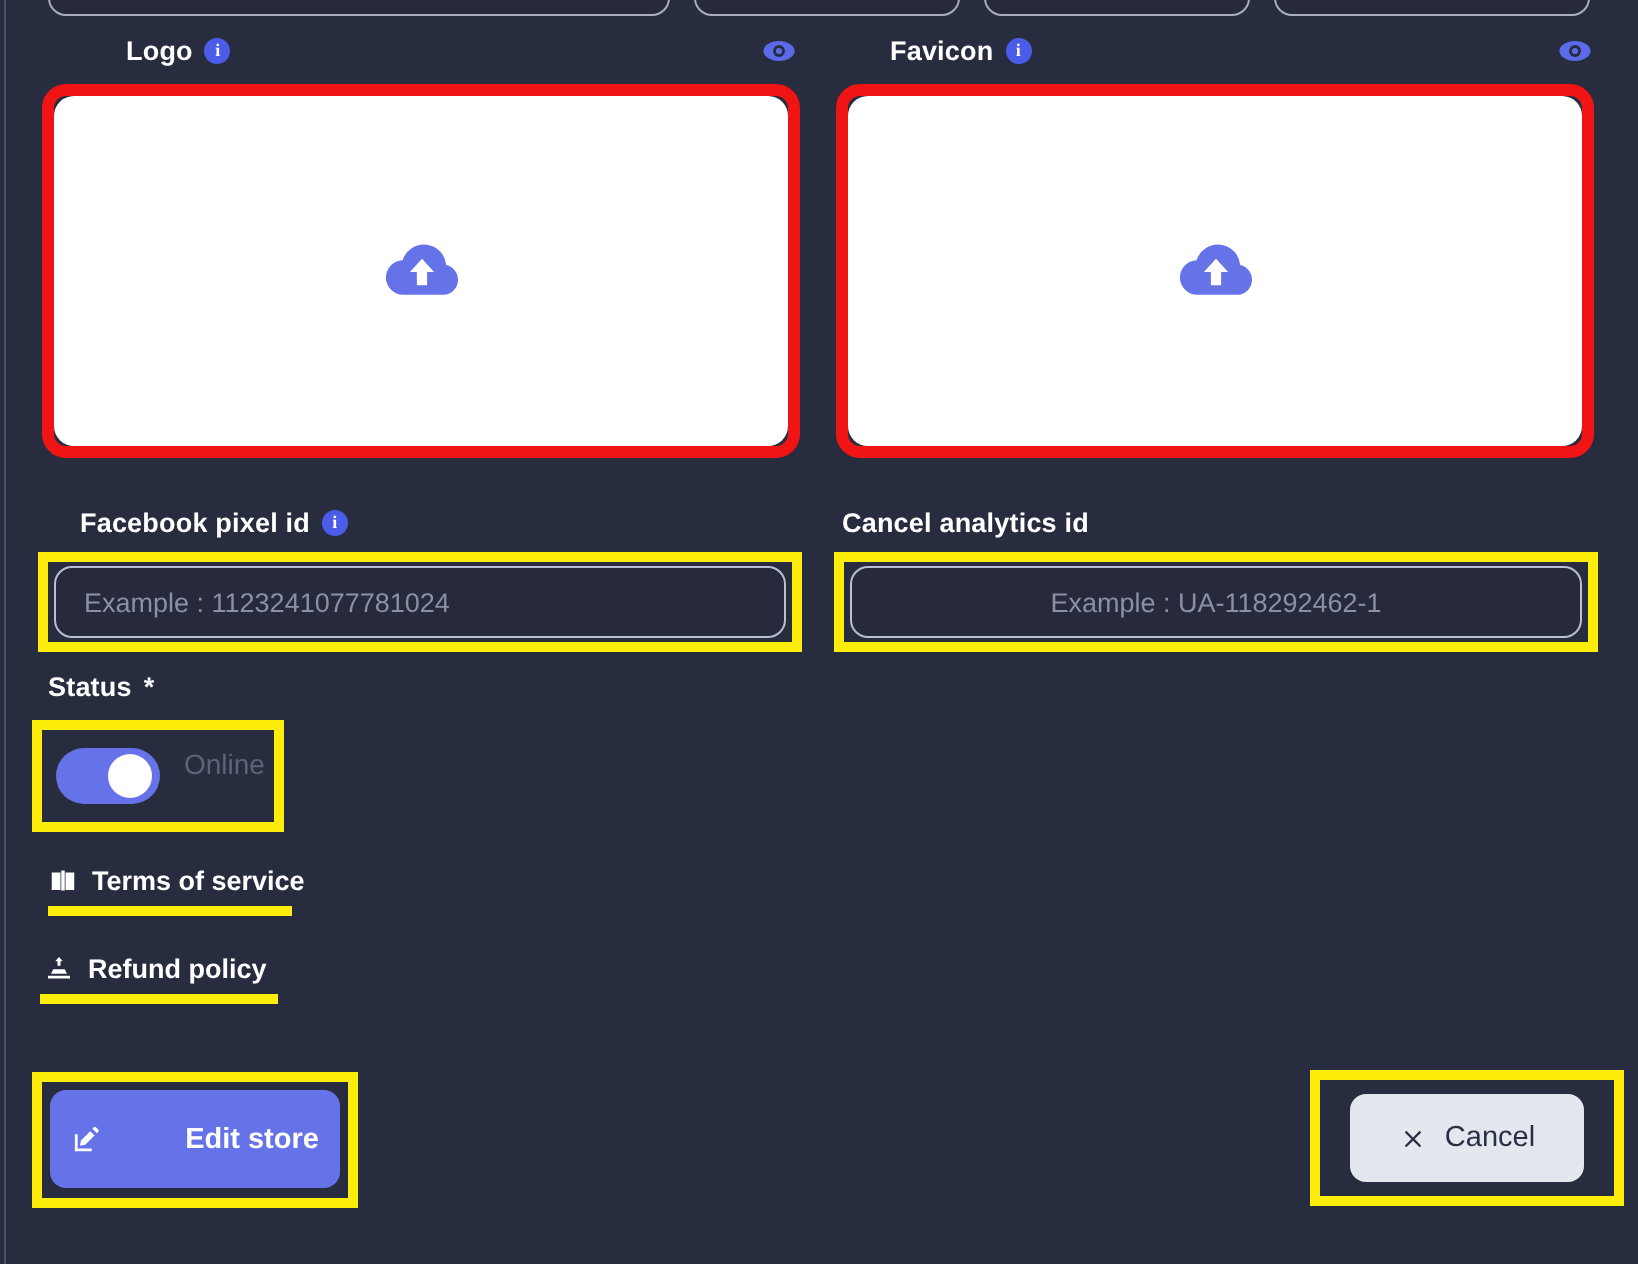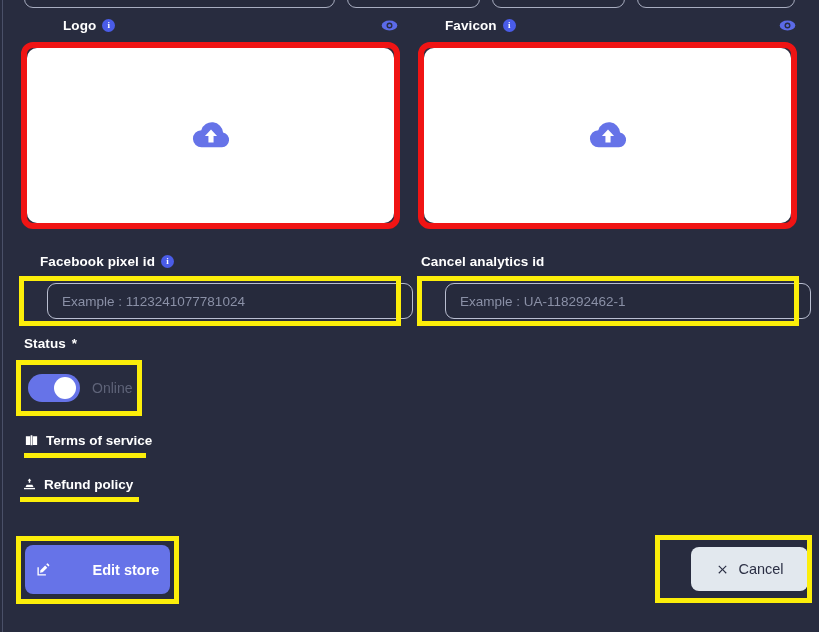--- a/index.html
+++ b/index.html
@@ -94,29 +94,27 @@
   .text-input {
     position: absolute;
     border: 1px solid #b9bed0;
     border-radius: 9px;
     background: #262a3c;
     color: #f97316;
     font-family: "Liberation Sans", sans-serif;
     font-size: 13.5px;
     padding: 0 14px;
     outline: none;
-    margin-left: 20px;
   }
   .text-input::placeholder { color: #8a90a6; opacity: 1; }
 
   
   .toggle-wrap {
     position: absolute;
     display: flex;
-    align-items: center;
     gap: 12px;
   }
   .toggle {
     width: 52px; height: 28px;
     border-radius: 14px;
     background: #6673e8;
     position: relative;
     cursor: pointer;
     flex: none;
   }
@@ -223,21 +221,21 @@
 <div class="field-label" style="position:absolute; left:24px; top:254px;margin-left:16px;">
   <span>Facebook pixel id</span>
   <span class="info-icon">i</span>
 </div>
 <input class="text-input" style="left: 27px; top: 283px; width: 366px; height: 36px;" placeholder="Example : 1123241077781024">
 <div class="ann ann-yellow" style="left:19px; top:276px; width:382px; height:50px;"></div>
 
 <div class="field-label" style="position:absolute; left:421px; top:254px;">
   <span>Cancel analytics id</span>
 </div>
-<input class="text-input" style="left: 425px; top: 283px; width: 366px; height: 36px;" placeholder="Example : UA-118292462-1">
+<input class="text-input" style="left: 425px; top: 283px; width: 366px; height: 36px; text-align: center;" placeholder="Example : UA-118292462-1">
 <div class="ann ann-yellow" style="left:417px; top:276px; width:382px; height:50px;"></div>
 
 <div class="field-label" style="position:absolute; left:24px; top:336px;">
   <span>Status</span>
   <span class="req-star">*</span>
 </div>
 <div class="toggle-wrap" style="left:28px; top:374px;">
   <div class="toggle">
     <div class="knob"></div>
   </div>
@@ -267,19 +265,19 @@
 <button class="btn btn-primary" style="left:25px; top:545px; width:145px; height:49px;gap:42px;">
   <svg viewBox="0 0 24 24">
     <path fill="none" stroke="#ffffff" stroke-width="2.2" d="M3.4 8.2v12.4h12.4"></path>
     <path fill="#ffffff" d="M20.9 4.3l-1.6-1.6a1.4 1.4 0 0 0-2 0l-1 1 3.6 3.6 1-1a1.4 1.4 0 0 0 0-2z"></path>
     <path fill="#ffffff" d="M7.2 13.1l-.8 4.2 4.2-.8 7.4-7.4-3.4-3.4z"></path>
   </svg>
   <span>Edit store</span>
 </button>
 <div class="ann ann-yellow" style="left:16px; top:536px; width:163px; height:68px;"></div>
 
-<button class="btn btn-cancel" style="left:675px; top:547px; width:117px; height:44px;margin-left:16px;">
+<button class="btn btn-cancel" style="left:675px; top:547px; width:117px; height:44px;">
   <svg viewBox="0 0 24 24">
     <path fill="#2b2f44" d="M18.6 6.7l-1.3-1.3L12 10.7 6.7 5.4 5.4 6.7 10.7 12l-5.3 5.3 1.3 1.3 5.3-5.3 5.3 5.3 1.3-1.3-5.3-5.3z"></path>
   </svg>
   <span>Cancel</span>
 </button>
 <div class="ann ann-yellow" style="left:655px; top:535px; width:157px; height:68px;"></div>
 
 </body></html>

